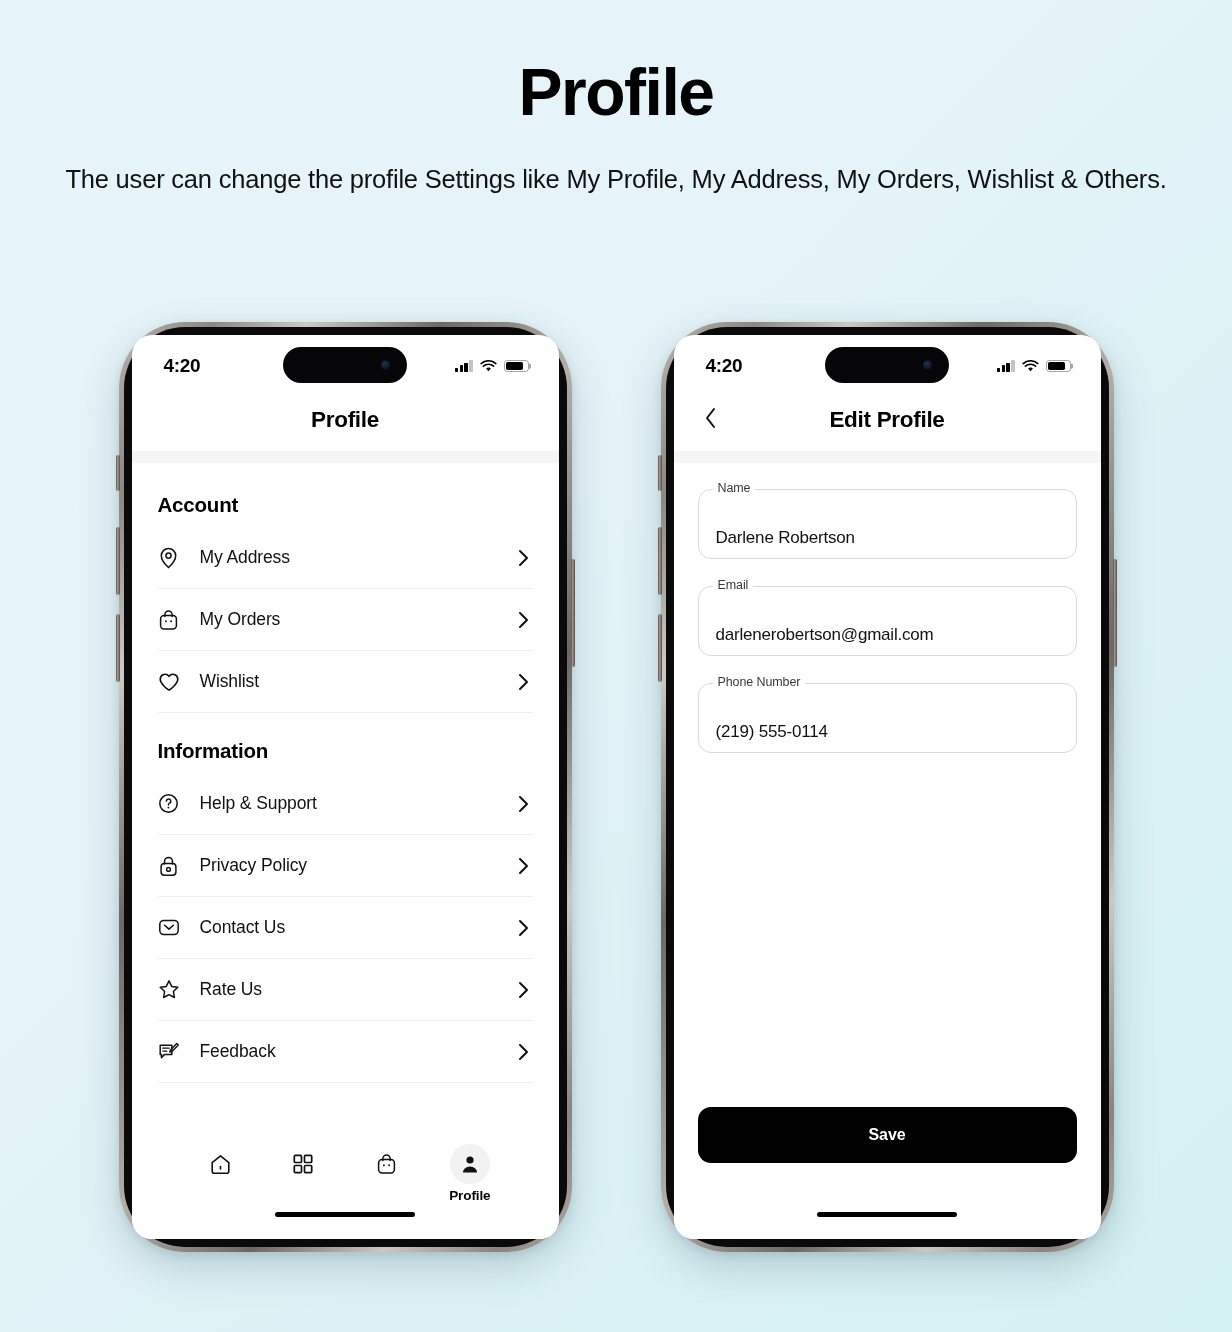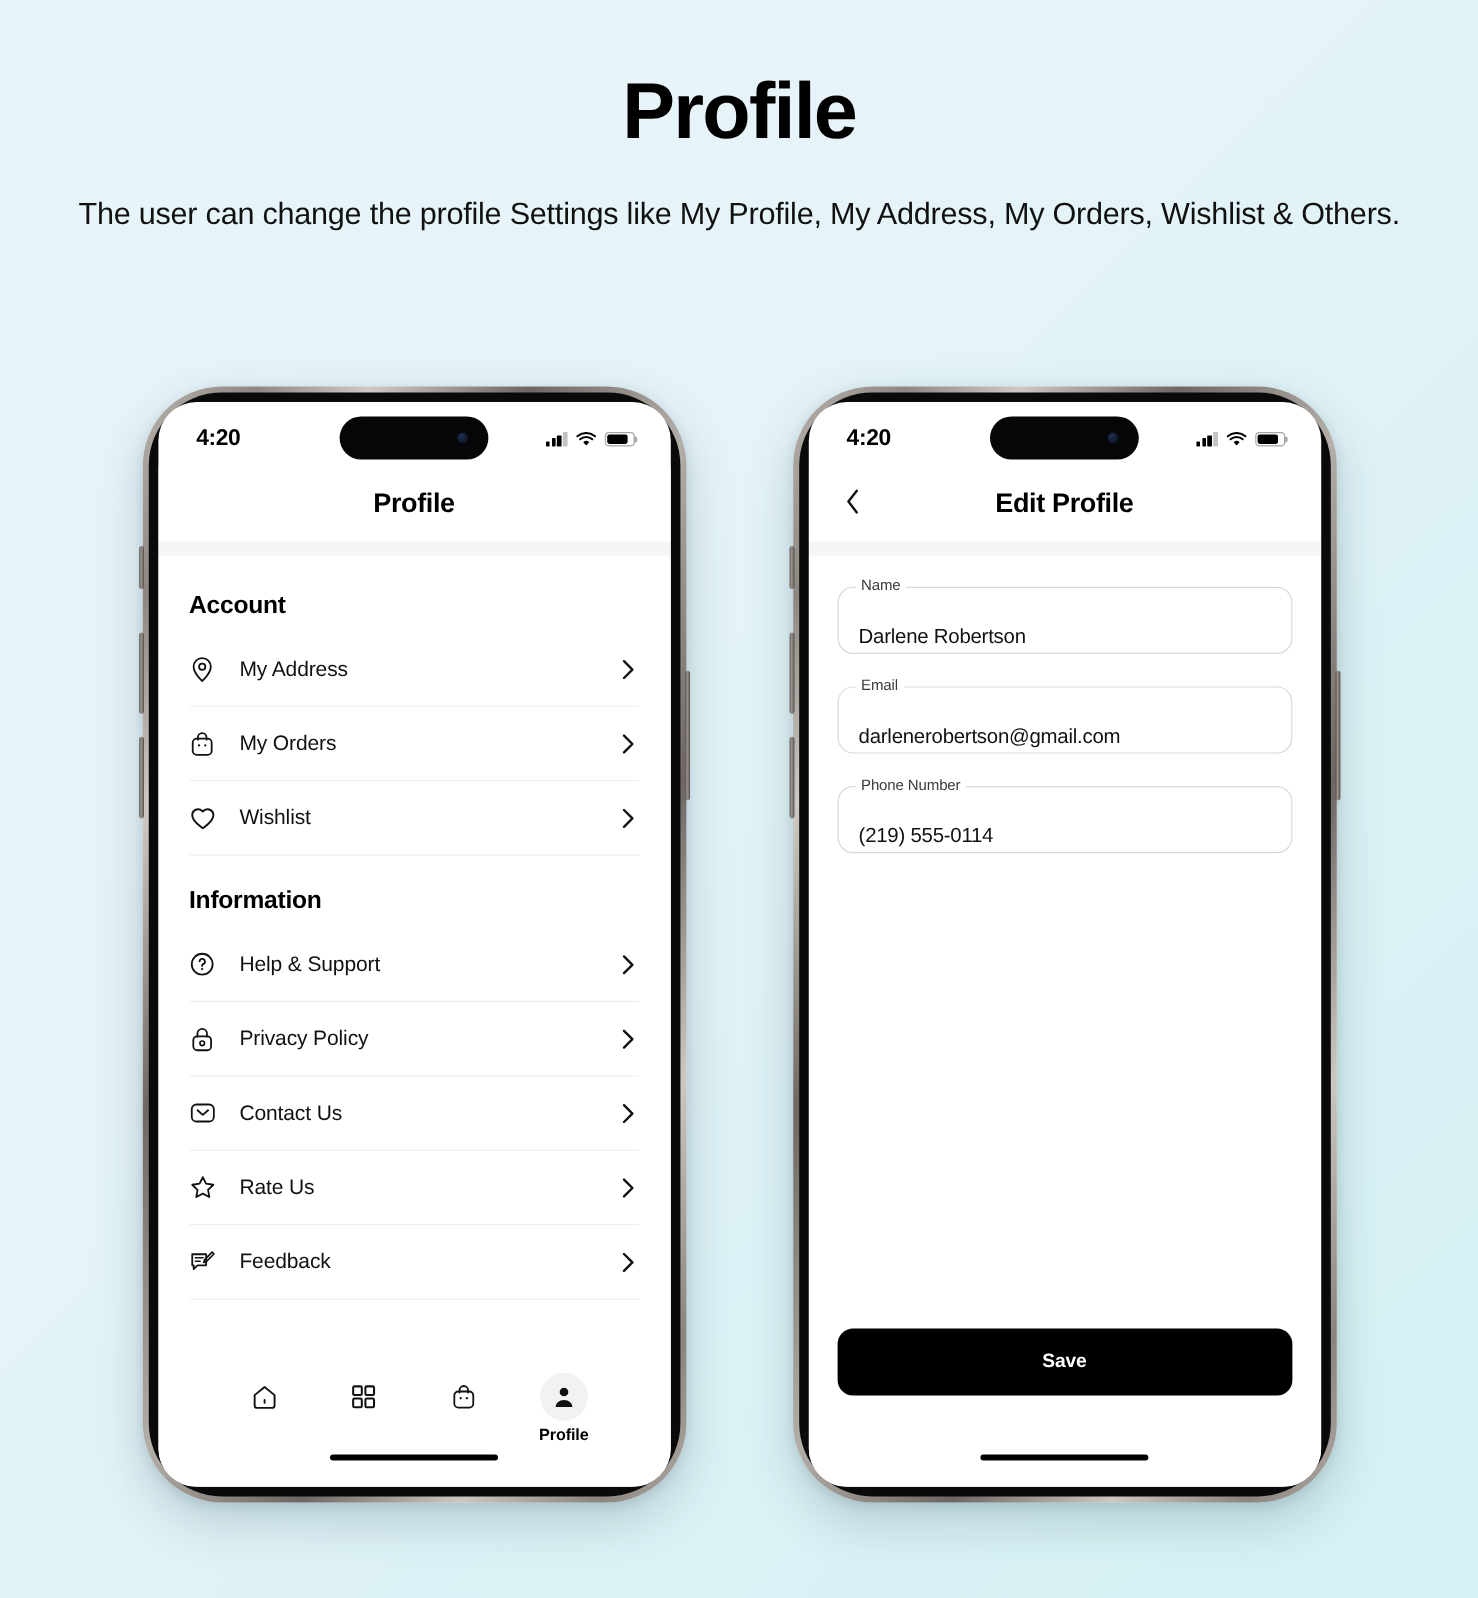--- a/index.html
+++ b/index.html
@@ -66,21 +66,21 @@
   }
   .frame-bezel {
     position: absolute;
     inset: 5px;
     border-radius: 61px;
     background: #0a0a0a;
   }
   .screen {
     position: absolute;
     inset: 13px;
-    border-radius: 32px;
+    border-radius: 20px;
     background: #ffffff;
     overflow: hidden;
   }
 
   
   .btn-side {
     position: absolute;
     background: linear-gradient(90deg, #55504c 0%, #9a938d 38%, #7d7671 70%, #4e4945 100%);
     border-radius: 2px;
   }
@@ -273,21 +273,21 @@
   .form-body {
     background: #fff;
     padding: 26px 24px 0 24px;
     height: calc(100% - 54px - 62px - 12px);
     position: relative;
   }
   .field {
     position: relative;
     border: 1px solid #d9d9d9;
     border-radius: 13px;
-    height: 56px;
+    height: 70px;
     display: flex;
     align-items: center;
     padding: 0 17px;
     margin-bottom: 27px;
     background: #fff;
     cursor: text;
   }
   .field-label {
     position: absolute;
     top: -8px;

